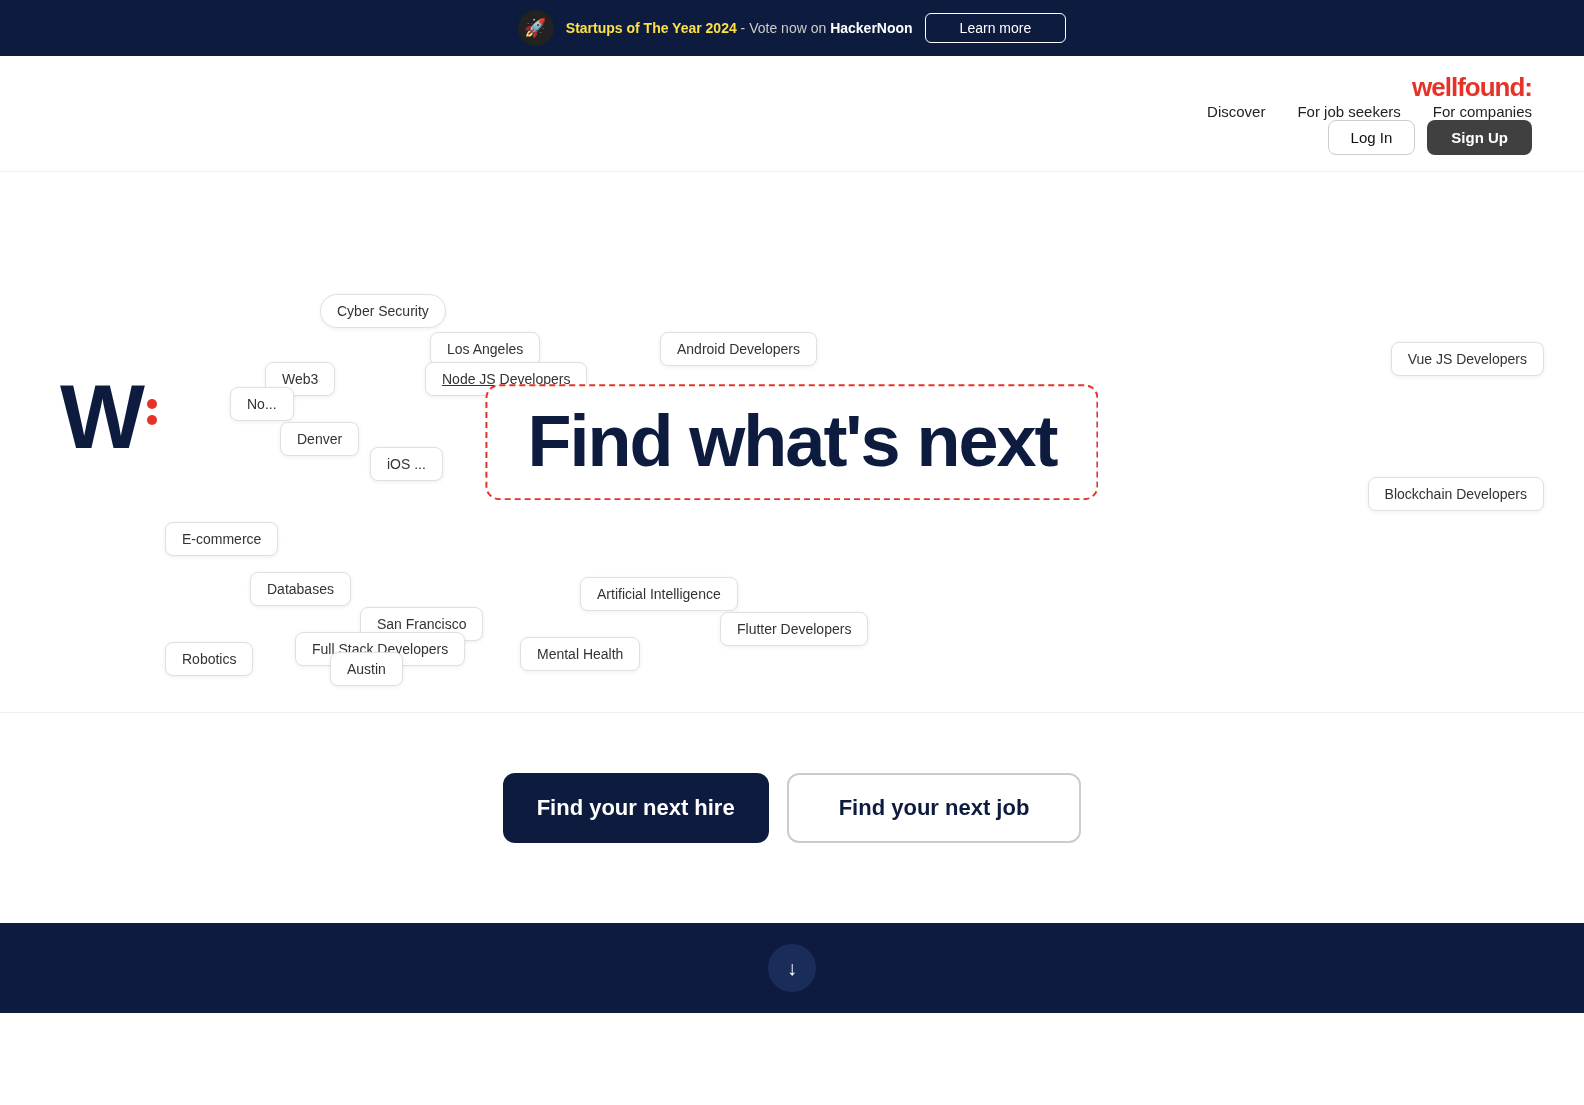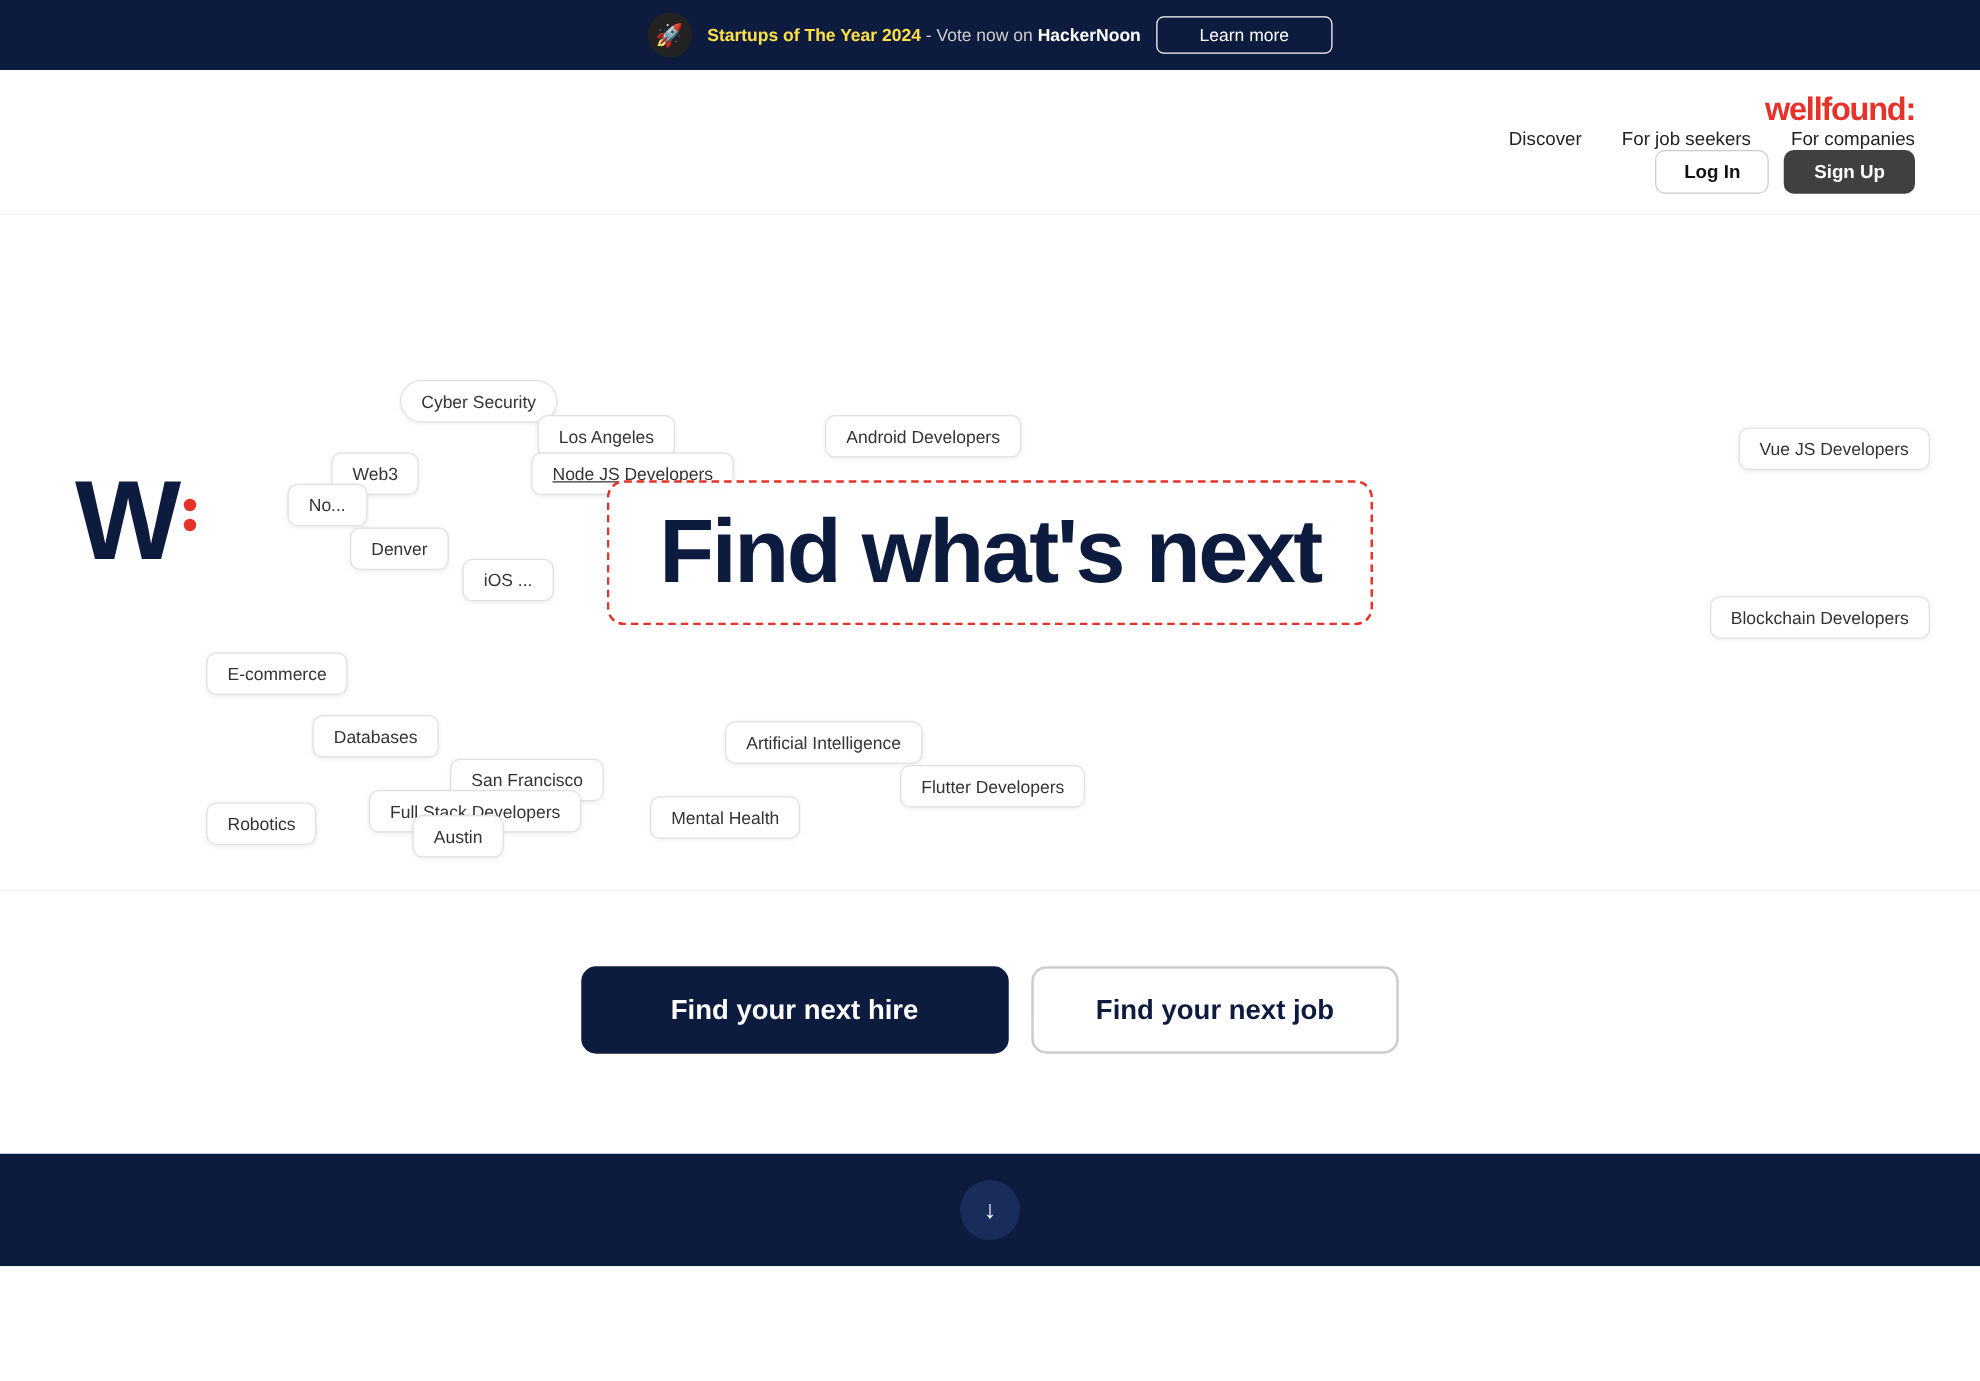--- a/index.html
+++ b/index.html
@@ -71,21 +71,21 @@
       font-size: 15px;
       font-weight: 500;
     }
     .nav-actions { display: flex; gap: 12px; align-items: center; }
     .btn-login {
       background: #fff;
       border: 1.5px solid #ccc;
       border-radius: 8px;
       padding: 8px 22px;
       font-size: 15px;
-      font-weight: 700;
+      font-weight: 400;
       cursor: pointer;
       color: #111;
     }
     .btn-signup {
       background: #404040;
       color: #fff;
       border: none;
       border-radius: 8px;
       padding: 9px 24px;
       font-size: 15px;
@@ -186,21 +186,21 @@
       display: flex;
       gap: 18px;
       justify-content: center;
       flex-wrap: wrap;
     }
     .btn-hire {
       background: #0d1b3e;
       color: #fff;
       border: none;
       border-radius: 12px;
-      padding: 20px 72px;
+      padding: 20px 34px;
       font-size: 22px;
       font-weight: 700;
       cursor: pointer;
       min-width: 240px;
     }
     .btn-job {
       background: #fff;
       color: #0d1b3e;
       border: 2px solid #ccc;
       border-radius: 12px;
@@ -255,21 +255,21 @@
   </div>
   <div class="nav-actions">
     <button class="btn-login">Log In</button>
     <button class="btn-signup">Sign Up</button>
   </div>
 </nav>
 
 <section class="hero">
 
   <div class="floating-tags" id="floating-tags-container">
-  <div class="tag" style="top: 132px; left: 320px; border-radius: 17px;">Cyber Security</div>
+  <div class="tag" style="top: 122px; left: 320px; border-radius: 17px;">Cyber Security</div>
       <div class="tag" style="top: 160px; left: 430px;">Los Angeles</div>
       <div class="tag" style="top: 190px; left: 425px; text-decoration: underline;">Node JS Developers</div>
       <div class="tag" style="top: 160px; left: 660px;">Android Developers</div>
       <div class="tag" style="top: 190px; left: 265px;">Web3</div>
       <div class="tag" style="top: 215px; left: 230px;">No...</div>
       <div class="tag" style="top: 250px; left: 280px;">Denver</div>
       <div class="tag" style="top: 275px; left: 370px;">iOS ...</div>
       <div class="tag" style="top: 170px; left: auto; right: 40px;">Vue JS Developers</div>
       <div class="tag" style="top: 305px; left: auto; right: 40px;">Blockchain Developers</div>
       <div class="tag" style="top: 350px; left: 165px;">E-commerce</div>

